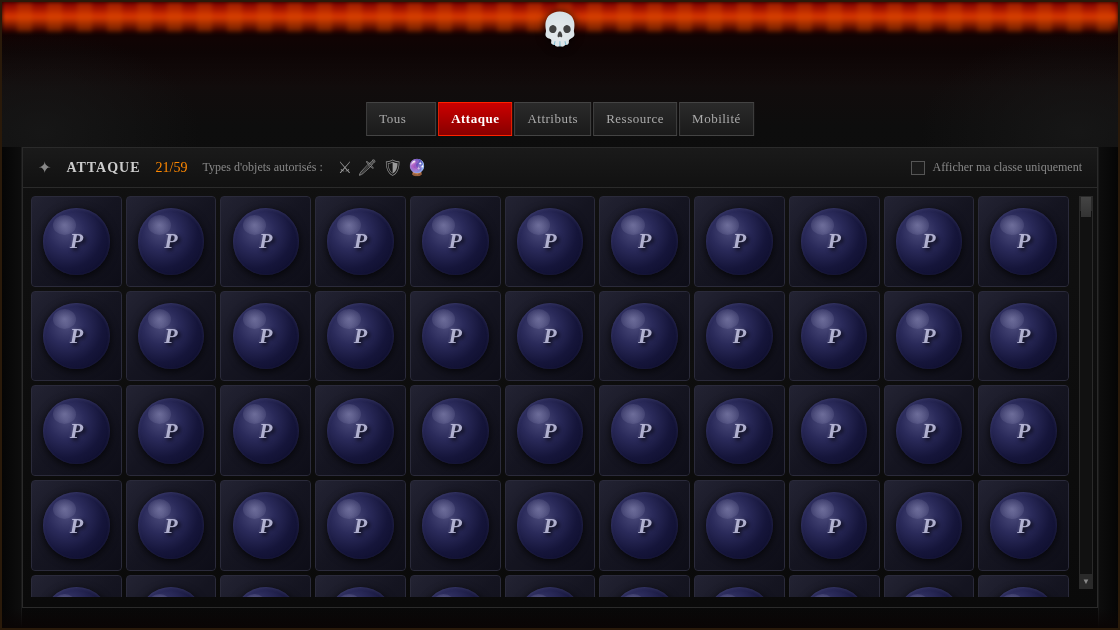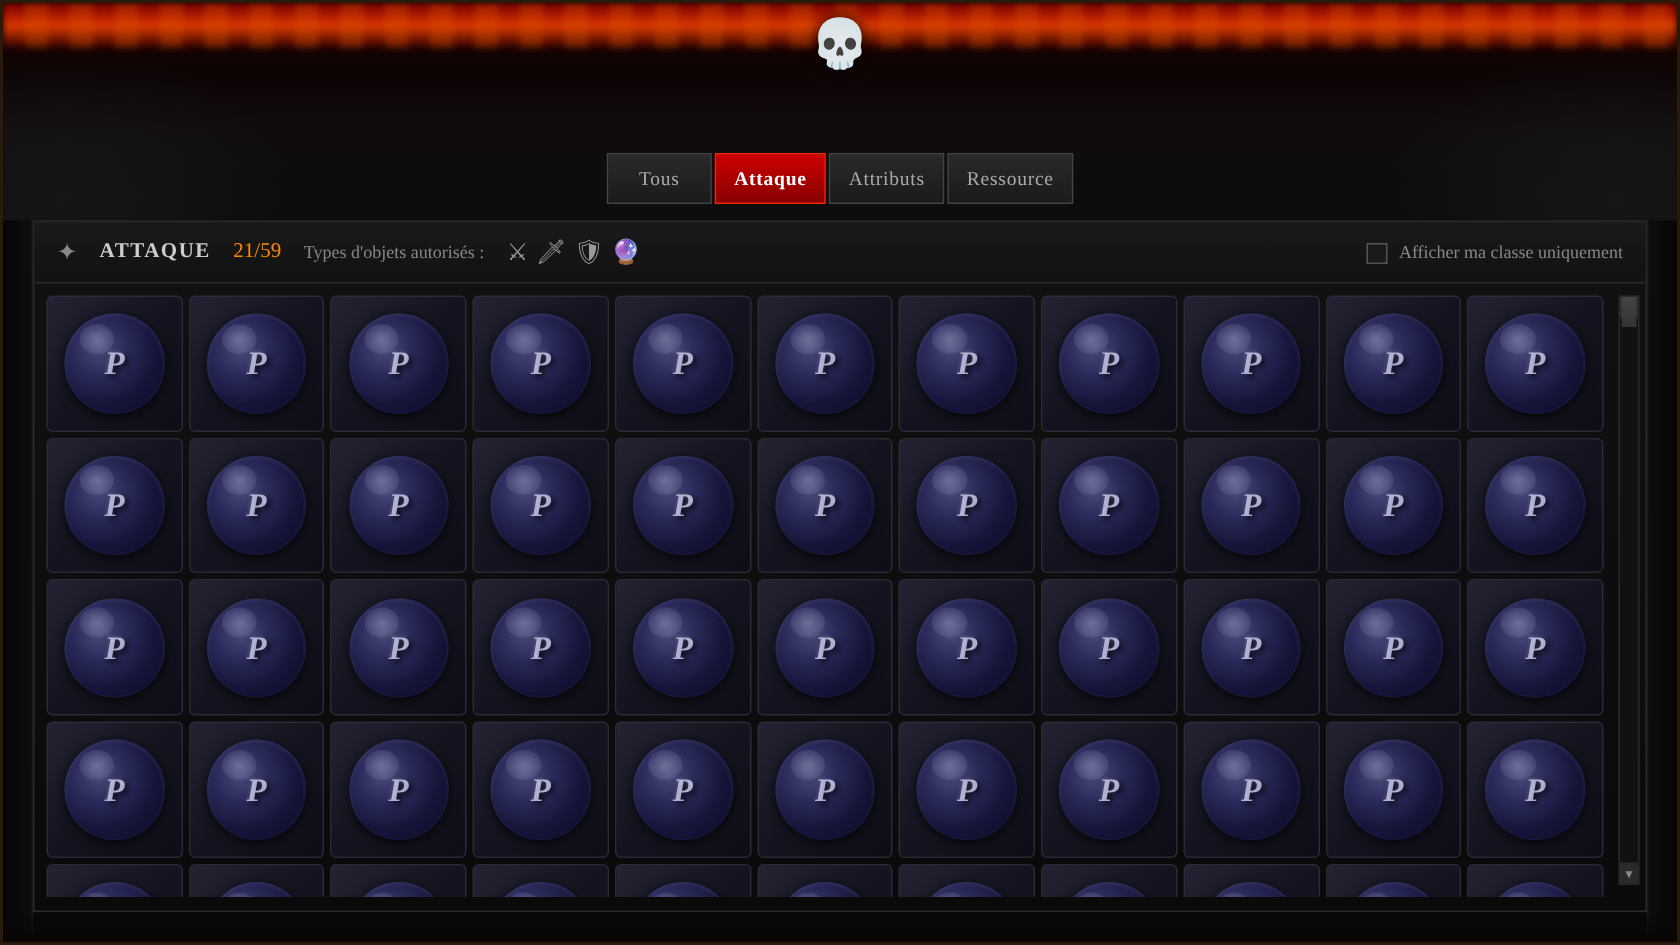--- a/index.html
+++ b/index.html
@@ -122,21 +122,20 @@
 
     .nav-tab {
       padding: 8px 12px;
       background: linear-gradient(180deg, #2a2a2a 0%, #1a1a1a 100%);
       border: 1px solid #444;
       color: #aaa;
       font-size: 13px;
       cursor: pointer;
       letter-spacing: 0.5px;
       min-width: 70px;
-      text-align: center;
       font-family: 'Georgia', serif;
     }
 
     .nav-tab.active {
       background: linear-gradient(180deg, #cc0000 0%, #880000 100%);
       border-color: #ff2200;
       color: #fff;
       font-weight: bold;
     }
 
@@ -389,20 +388,21 @@
 
   <div class="left-dragon"></div>
 
   <div class="right-dragon"></div>
 
   <div class="nav-tabs">
     <div class="nav-tab">Tous</div>
     <div class="nav-tab active">Attaque</div>
     <div class="nav-tab">Attributs</div>
     <div class="nav-tab">Ressource</div>
+    <div class="nav-tab">Mobilité</div>
   </div>
 
   <div class="left-side-deco"></div>
   <div class="right-side-deco"></div>
 
   <div class="content-area">
 
     <div class="category-header">
       <span class="category-icon">✦</span>
       <span class="category-title">ATTAQUE</span>

